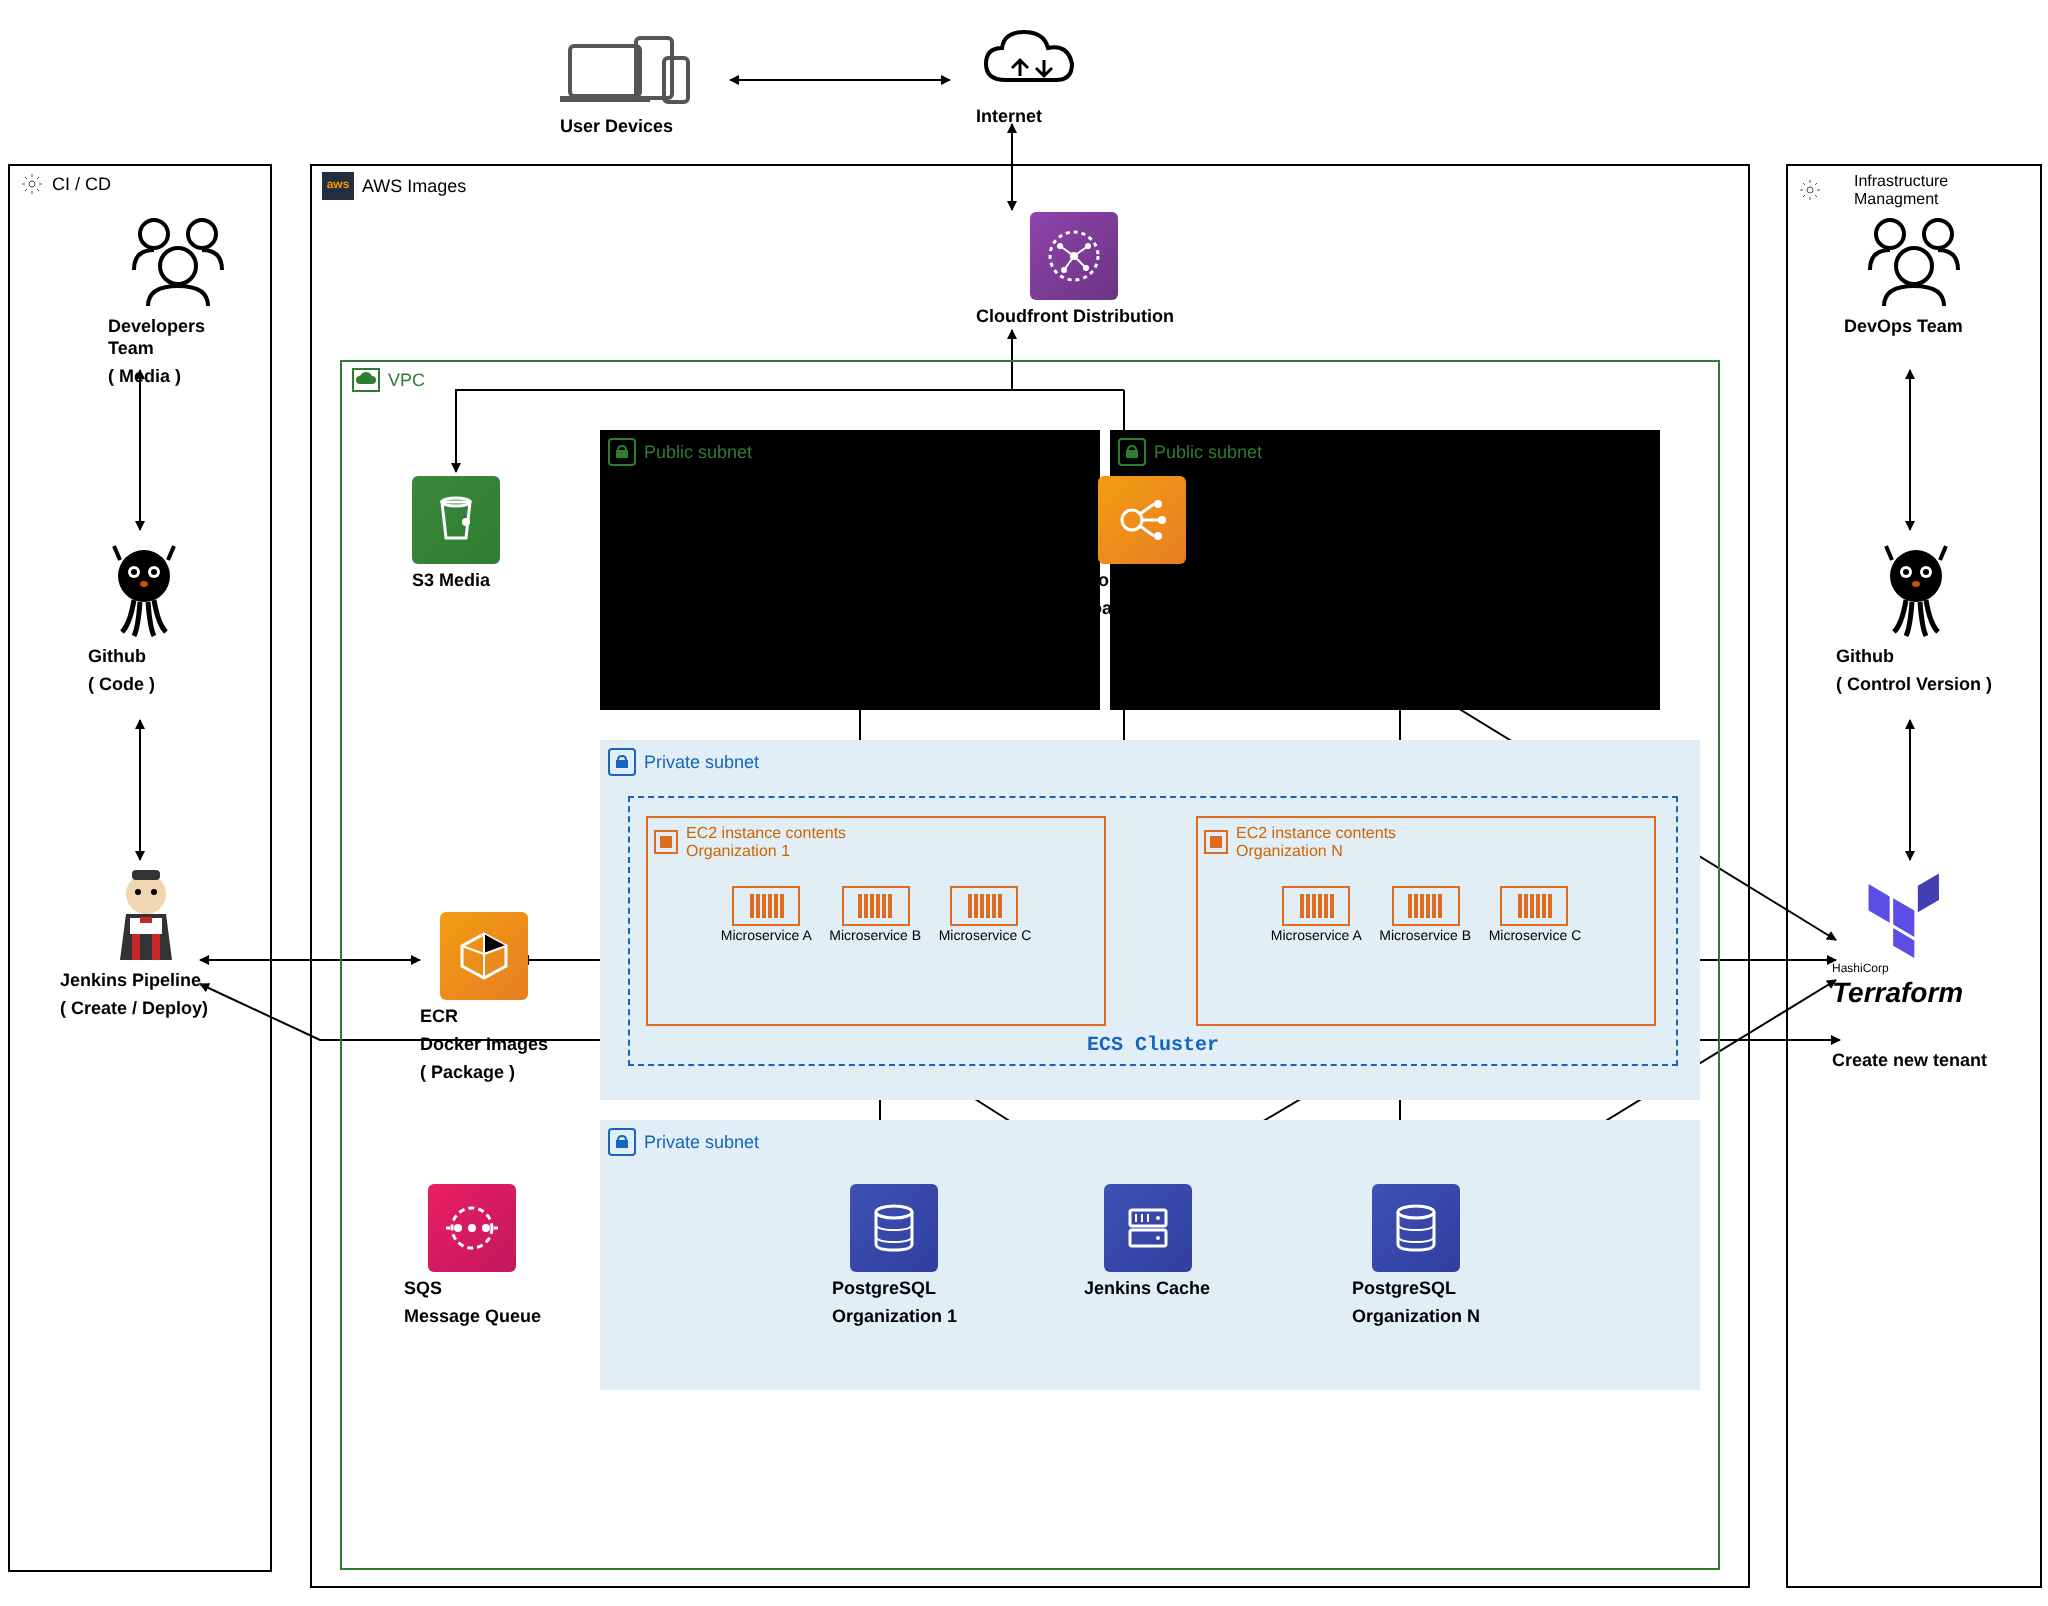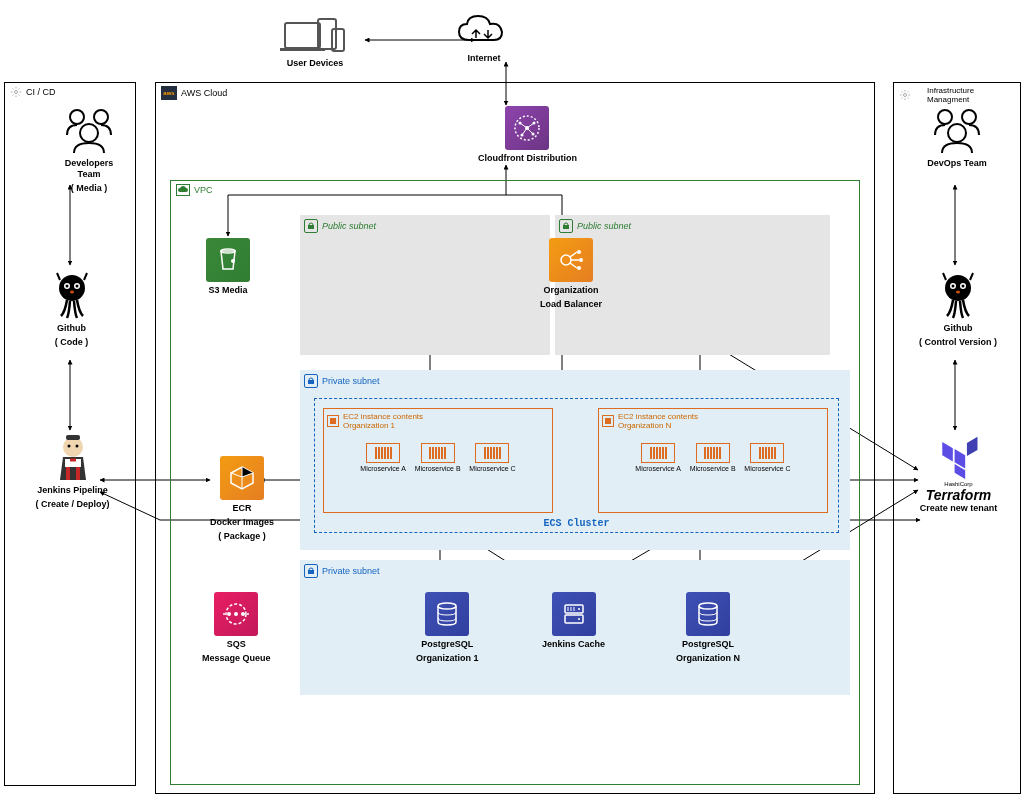--- a/index.html
+++ b/index.html
@@ -1,28 +1,28 @@
 <!DOCTYPE html>
 <html><head>
 <meta charset="utf-8">
 <style>
 * { box-sizing: border-box; margin: 0; padding: 0; }
 body { font-family: Arial, sans-serif; font-size: 10px; width: 1024px; height: 803px; position: relative; background: #fff; }
 .panel { position: absolute; border: 1px solid #000; }
 .panel-header { display: flex; align-items: center; gap: 4px; padding: 3px 5px; font-size: 9px; }
 .gear-icon { width: 12px; height: 12px; }
 .gear-icon svg { width: 12px; height: 12px; }
-.node { position: absolute; text-align: center; }
+.node { position: absolute; text-align: left; }
 .node-label { font-size: 9px; font-weight: bold; margin-top: 3px; line-height: 1.2; }
 .icon-box { width: 44px; height: 44px; display: flex; align-items: center; justify-content: center; margin: 0 auto; border-radius: 3px; }
 .icon-box svg { width: 30px; height: 30px; }
 .subnet { position: absolute; }
 .subnet-header { display: flex; align-items: center; gap: 4px; padding: 4px; font-size: 9px; }
 .lock-icon { width: 14px; height: 14px; border: 1px solid; border-radius: 2px; display: flex; align-items: center; justify-content: center; }
-.pub-bg { background: #e5e5e5; font-style: italic; }
+.pub-bg { background: #000000; }
 .priv-bg { background: #e1eef5; }
 .ec2-box { position: absolute; border: 1px solid #DD6B20; }
 .ec2-header { display: flex; align-items: center; gap: 4px; padding: 3px; font-size: 8px; color: #cc6600; }
 .ec2-icon { width: 12px; height: 12px; border: 1px solid #DD6B20; display: flex; align-items: center; justify-content: center; }
 .micro { display: inline-block; text-align: center; margin: 2px 3px; }
 .micro-icon { width: 34px; height: 20px; border: 1px solid #DD6B20; display: flex; align-items: center; justify-content: center; margin: 0 auto; }
 .micro-icon .bars { display: flex; gap: 1px; }
 .micro-icon .bars div { width: 2px; height: 12px; background: #DD6B20; }
 .micro-label { font-size: 7px; margin-top: 2px; }
 svg.connector { position: absolute; top: 0; left: 0; width: 1024px; height: 803px; pointer-events: none; }
@@ -75,21 +75,21 @@
     <svg viewBox="0 0 70 40">
         <rect x="5" y="8" width="35" height="25" fill="none" stroke="#555" stroke-width="2" rx="2"></rect>
         <rect x="0" y="33" width="45" height="3" fill="#555"></rect>
         <rect x="38" y="4" width="18" height="30" fill="none" stroke="#555" stroke-width="2" rx="2"></rect>
         <rect x="52" y="14" width="12" height="22" fill="none" stroke="#555" stroke-width="2" rx="2"></rect>
       </svg>
   </div>
   <div class="node-label">User Devices</div>
 </div>
 
-<div class="node" style="left:454px;top:10px;">
+<div class="node" style="left:488px;top:10px;">
   <div class="cloud-icon">
     <svg viewBox="0 0 60 40">
         <path d="M15,30 Q5,30 5,22 Q5,14 13,14 Q14,6 24,6 Q34,6 36,14 Q46,12 48,22 Q48,30 40,30 Z" fill="none" stroke="#000" stroke-width="2"></path>
         <path d="M22,20 L22,28 M18,24 L22,20 L26,24 M34,28 L34,20 M30,24 L34,28 L38,24" fill="none" stroke="#000" stroke-width="1.5"></path>
       </svg>
   </div>
   <div class="node-label">Internet</div>
 </div>
 
 <div class="panel" style="left:4px;top:82px;width:132px;height:704px;">
@@ -145,25 +145,25 @@
         <path d="M22,28 L28,28" stroke="#c62828" stroke-width="3"></path>
       </svg>
   </div>
   <div class="node-label">Jenkins Pipeline</div>
   <div class="node-label">( Create / Deploy)</div>
 </div>
 
 <div class="panel" style="left:155px;top:82px;width:720px;height:712px;">
   <div class="panel-header">
     <span style="width:16px;height:14px;background:#232f3e;color:#ff9900;font-size:6px;display:flex;align-items:center;justify-content:center;font-weight:bold;">aws</span>
-    <span>AWS Cloud</span>
-  </div>
-</div>
-
-<div class="node" style="left:478px;top:106px;">
+    <span>AWS Images</span>
+  </div>
+</div>
+
+<div class="node" style="left:488px;top:106px;">
   <div class="icon-box" style="background:linear-gradient(135deg,#8e44ad,#6c3483);">
     <svg viewBox="0 0 30 30">
         <circle cx="15" cy="15" r="12" fill="none" stroke="#fff" stroke-width="1.5" stroke-dasharray="2,2"></circle>
         <circle cx="15" cy="15" r="2" fill="#fff"></circle>
         <circle cx="8" cy="10" r="1.5" fill="#fff"></circle>
         <circle cx="22" cy="10" r="1.5" fill="#fff"></circle>
         <circle cx="10" cy="22" r="1.5" fill="#fff"></circle>
         <circle cx="21" cy="21" r="1.5" fill="#fff"></circle>
         <path d="M15,15 L8,10 M15,15 L22,10 M15,15 L10,22 M15,15 L21,21" stroke="#fff" stroke-width="1"></path>
       </svg>
@@ -220,21 +220,21 @@
 <div class="node" style="left:540px;top:238px;">
   <div class="icon-box" style="background:linear-gradient(135deg,#f39c12,#e67e22);">
     <svg viewBox="0 0 30 30">
         <circle cx="10" cy="15" r="5" fill="none" stroke="#fff" stroke-width="1.5"></circle>
         <circle cx="23" cy="7" r="2" fill="#fff"></circle>
         <circle cx="25" cy="15" r="2" fill="#fff"></circle>
         <circle cx="23" cy="23" r="2" fill="#fff"></circle>
         <path d="M14,12 L21,7 M15,15 L23,15 M14,18 L21,23" stroke="#fff" stroke-width="1.5"></path>
       </svg>
   </div>
-  <div class="node-label">Organization</div>
+  <div class="node-label">Cloudfront</div>
   <div class="node-label">Load Balancer</div>
 </div>
 
 <div class="subnet priv-bg" style="left:300px;top:370px;width:550px;height:180px;">
   <div class="subnet-header" style="color:#1565c0;">
     <span class="lock-icon" style="border-color:#1565c0;">
         <svg width="8" height="8" viewBox="0 0 8 8">
           <rect x="1" y="3" width="6" height="4" fill="#1565c0"></rect>
           <path d="M2,3 Q2,1 4,1 Q6,1 6,3" fill="none" stroke="#1565c0"></path>
         </svg>
@@ -451,14 +451,14 @@
   <div class="terraform-box" style="margin:0 auto;">
     <svg viewBox="0 0 50 50" width="44" height="44">
         <path d="M6,8 L18,15 L18,30 L6,23 Z" fill="#5c4ee5"></path>
         <path d="M20,16 L32,23 L32,38 L20,31 Z" fill="#5c4ee5"></path>
         <path d="M34,9 L46,2 L46,17 L34,24 Z" fill="#4040b2"></path>
         <path d="M20,33 L32,40 L32,50 L20,43 Z" fill="#5c4ee5"></path>
       </svg>
   </div>
   <div style="font-size:6px;">HashiCorp</div>
   <div style="font-size:14px;font-weight:bold;font-style:italic;">Terraform</div>
-  <div class="node-label" style="margin-top:0;">Create new tenant</div>
+  <div class="node-label" style="margin-top:21px;">Create new tenant</div>
 </div>
 
 </body></html>

